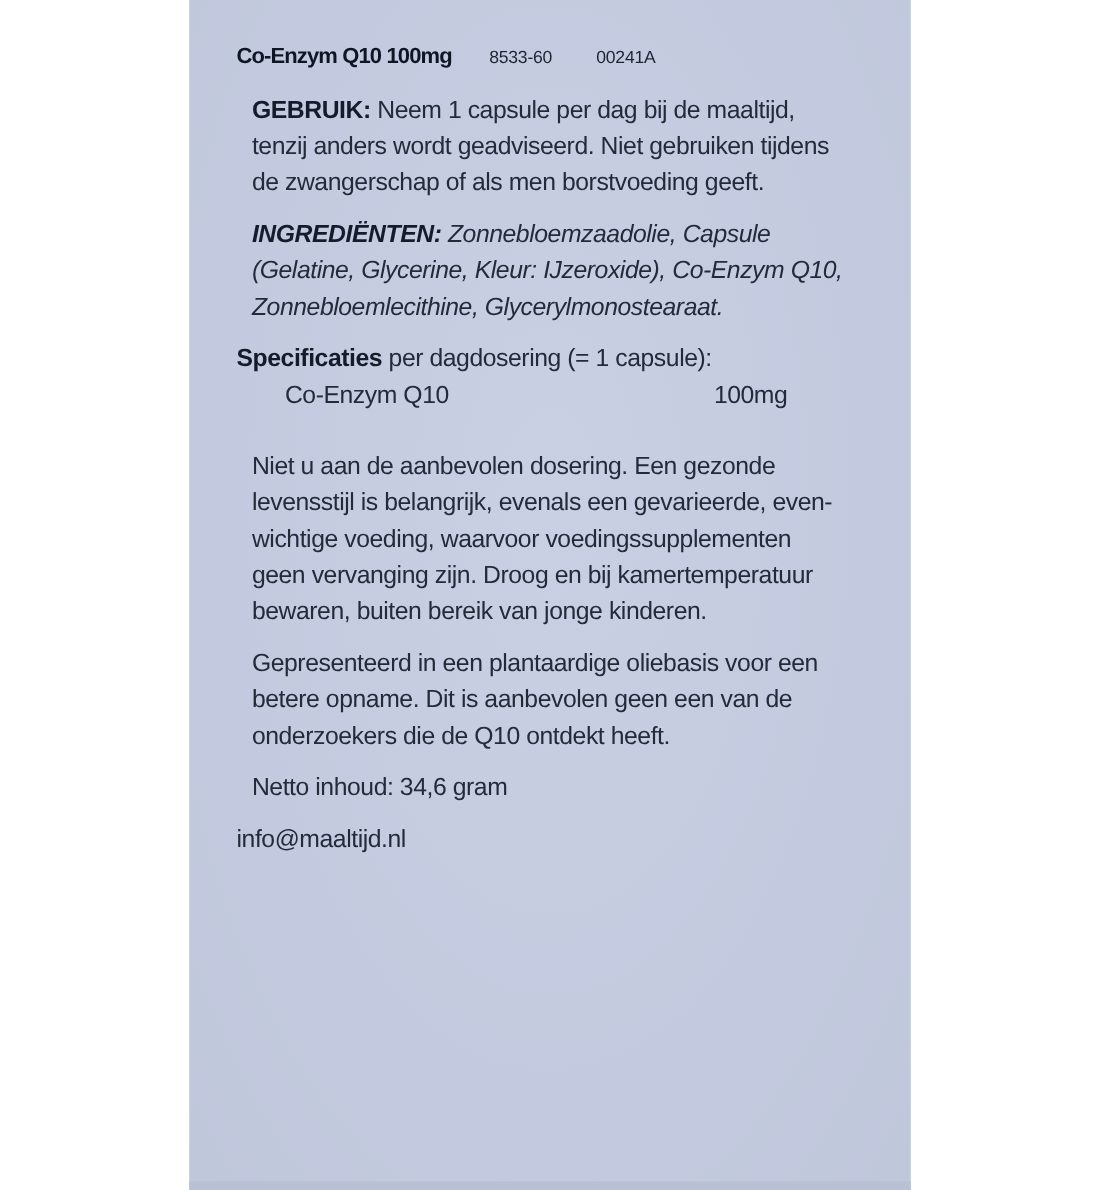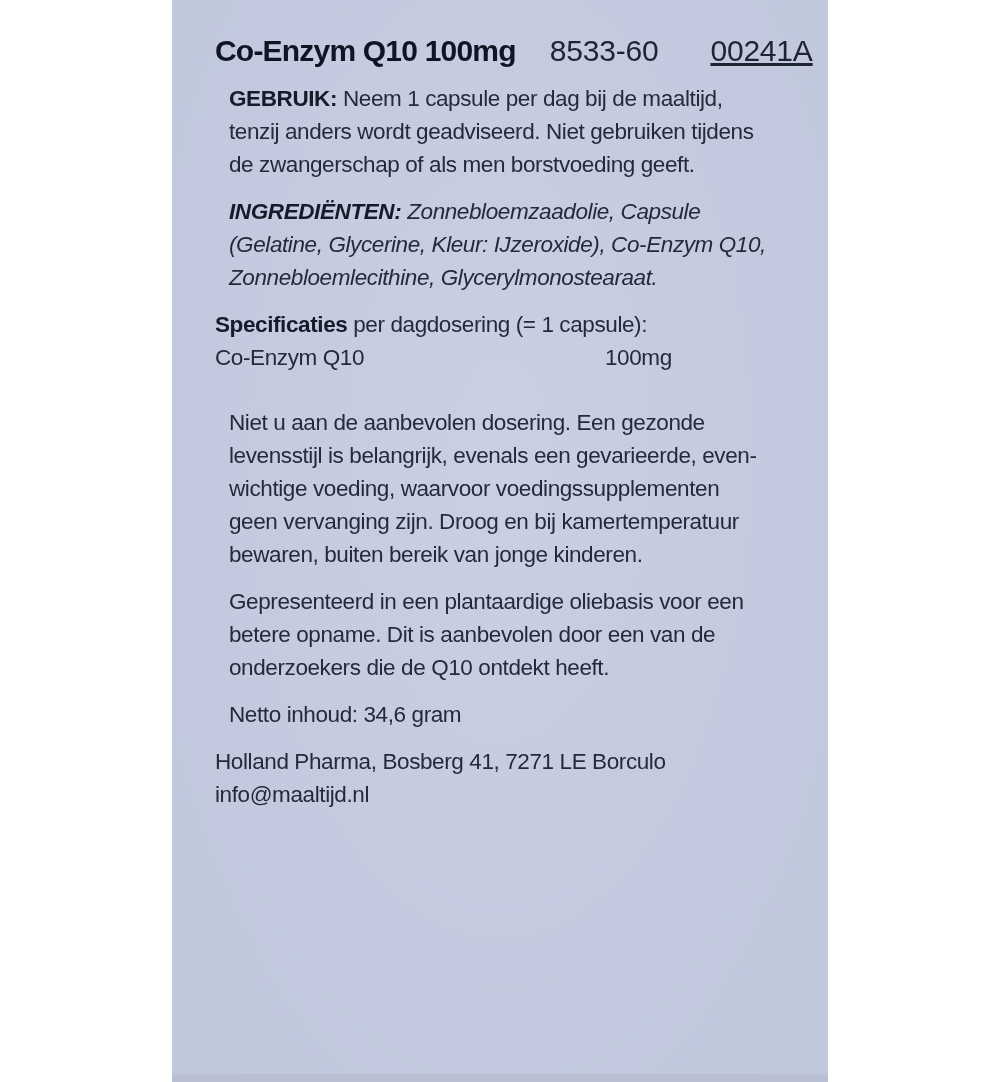--- a/index.html
+++ b/index.html
@@ -44,33 +44,33 @@
     line-height: 33px;
     letter-spacing: -0.4px;
   }
   .title-row {
     display: flex;
     align-items: baseline;
     margin: 0 0 4px 0;
     white-space: nowrap;
   }
   .product-title {
-    font-size: 30px;
+    font-size: 20px;
     font-weight: bold;
     color: #0f1623;
     letter-spacing: -0.8px;
     line-height: 34px;
   }
   .code {
-    font-size: 30px;
+    font-size: 16px;
     color: #1d2532;
     letter-spacing: -0.2px;
   }
   .code-1 { margin-left: 34px; }
-  .code-2 { margin-left: 52px; text-decoration: underline; }
+  .code-2 { margin-left: 40px; }
   .subtitle {
     margin: 0 0 44px 0;
     line-height: 33px;
   }
   p.block {
     margin: 14px;
     white-space: pre-line;
   }
   .m-usage        { margin-bottom: 36px; }
   .m-ingredients  { margin-bottom: 36px; font-style: italic; }
@@ -78,20 +78,21 @@
   .m-advisory     { margin-bottom: 36px; }
   .m-presentation { margin-bottom: 32px; }
   .m-netto        { margin-bottom: 34px; }
   .bold {
     font-weight: bold;
     color: #141c29;
   }
   .spec-row {
     display: flex;
     align-items: baseline;
+    margin-left: 44px;
   }
   .spec-name {
     width: 390px;
     flex: 0 0 390px;
   }
   .spec-note {
     line-height: 33px;
   }
   .footer-line {
     line-height: 33px;
@@ -127,26 +128,25 @@
         </div>
       </div>
 
       <p class="block m-advisory">Niet u aan de aanbevolen dosering. Een gezonde
 levensstijl is belangrijk, evenals een gevarieerde, even-
 wichtige voeding, waarvoor voedingssupplementen
 geen vervanging zijn. Droog en bij kamertemperatuur
 bewaren, buiten bereik van jonge kinderen.</p>
 
       <p class="block m-presentation">Gepresenteerd in een plantaardige oliebasis voor een
-betere opname. Dit is aanbevolen door een van de
+betere opname. Dit is aanbevolen geen een van de
 onderzoekers die de Q10 ontdekt heeft.</p>
 
       <p class="block m-netto">Netto inhoud: 34,6 gram</p>
 
       <div>
-        <div class="footer-line">Holland Pharma, Bosberg 41, 7271 LE Borculo</div>
         <div class="footer-line">info@maaltijd.nl</div>
       </div>
 
     </div>
     <div class="panel-bottom-edge"></div>
   </div>
 </div>
 
 </body></html>

